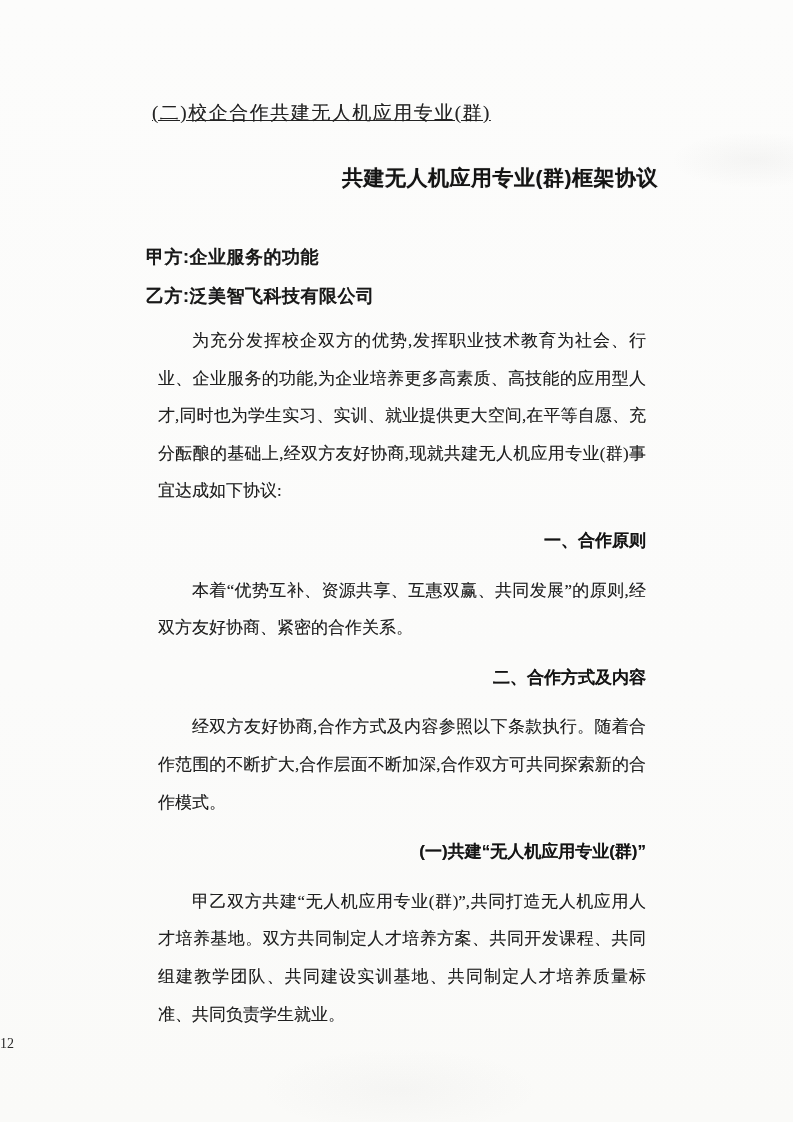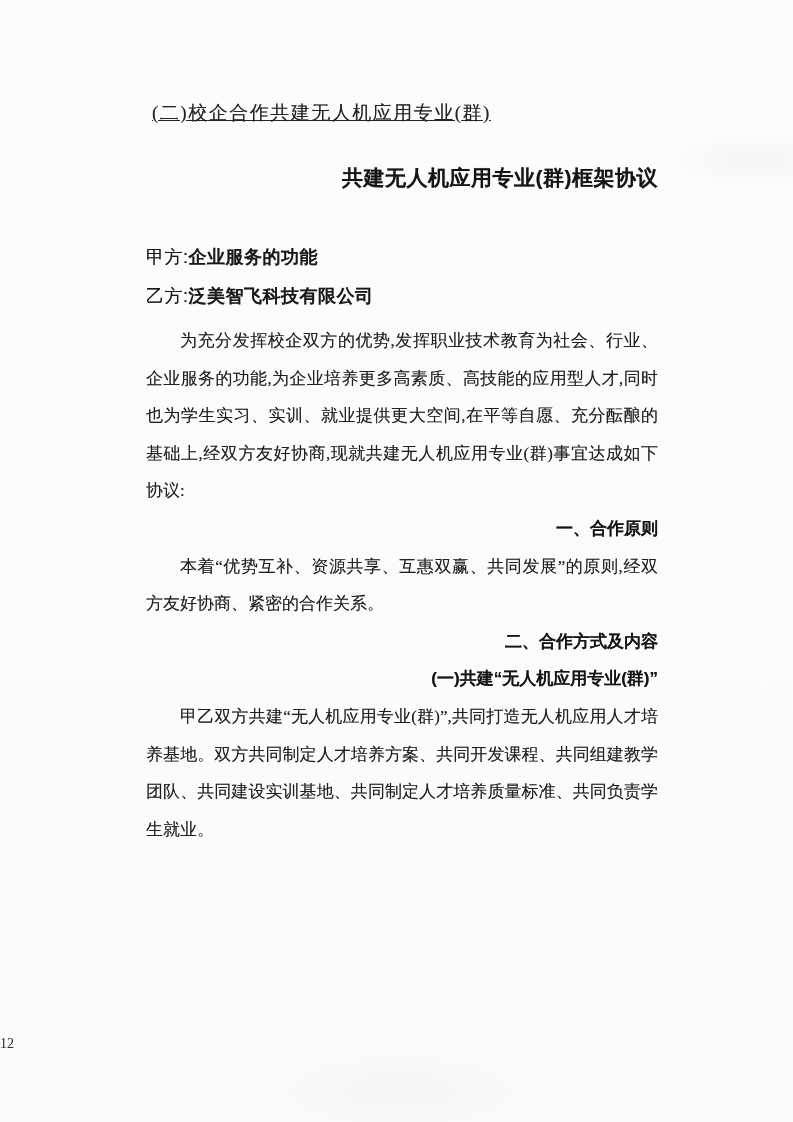--- a/index.html
+++ b/index.html
@@ -55,32 +55,32 @@
   .parties {
     margin-top: 46px;
   }
   .party-line {
     font-size: 18px;
     line-height: 39px;
     color: #1b1b1b;
   }
   .party-label {
     font-family: "Liberation Sans", "DejaVu Sans", sans-serif;
-    font-weight: normal;
+    font-weight: bold;
     letter-spacing: 0.5px;
     text-shadow: 0 0 0.6px rgba(20,20,20,0.55);
   }
   .party-name {
     font-family: "Liberation Serif", "DejaVu Serif", serif;
     font-weight: bold;
     letter-spacing: 0.5px;
     text-shadow: 0 0 0.4px rgba(30,30,30,0.4);
   }
   .body-para, .sec-heading {
-    margin: 0;
+    margin: 12px;
     font-size: 17px;
     line-height: 37.6px;
     text-indent: 2em;
     text-align: justify;
     text-justify: inter-ideograph;
   }
   .body-para {
     font-family: "Liberation Serif", "DejaVu Serif", serif;
     color: #222222;
     text-shadow: 0 0 0.5px rgba(34,34,34,0.4);
@@ -127,20 +127,21 @@
       </div>
 
       <p class="body-para first">为充分发挥校企双方的优势,发挥职业技术教育为社会、行业、企业服务的功能,为企业培养更多高素质、高技能的应用型人才,同时也为学生实习、实训、就业提供更大空间,在平等自愿、充分酝酿的基础上,经双方友好协商,现就共建无人机应用专业(群)事宜达成如下协议:</p>
 
       <p class="sec-heading">一、合作原则</p>
 
       <p class="body-para">本着“优势互补、资源共享、互惠双赢、共同发展”的原则,经双方友好协商、紧密的合作关系。</p>
 
       <p class="sec-heading">二、合作方式及内容</p>
 
+      <p class="body-para">经双方友好协商,合作方式及内容参照以下条款执行。随着合作范围的不断扩大,合作层面不断加深,合作双方可共同探索新的合作模式。</p>
 
       <p class="sec-heading">(一)共建“无人机应用专业(群)”</p>
 
       <p class="body-para">甲乙双方共建“无人机应用专业(群)”,共同打造无人机应用人才培养基地。双方共同制定人才培养方案、共同开发课程、共同组建教学团队、共同建设实训基地、共同制定人才培养质量标准、共同负责学生就业。</p>
 
     </div>
   </div>
 
   <div class="page-number">12</div>
 </div>

